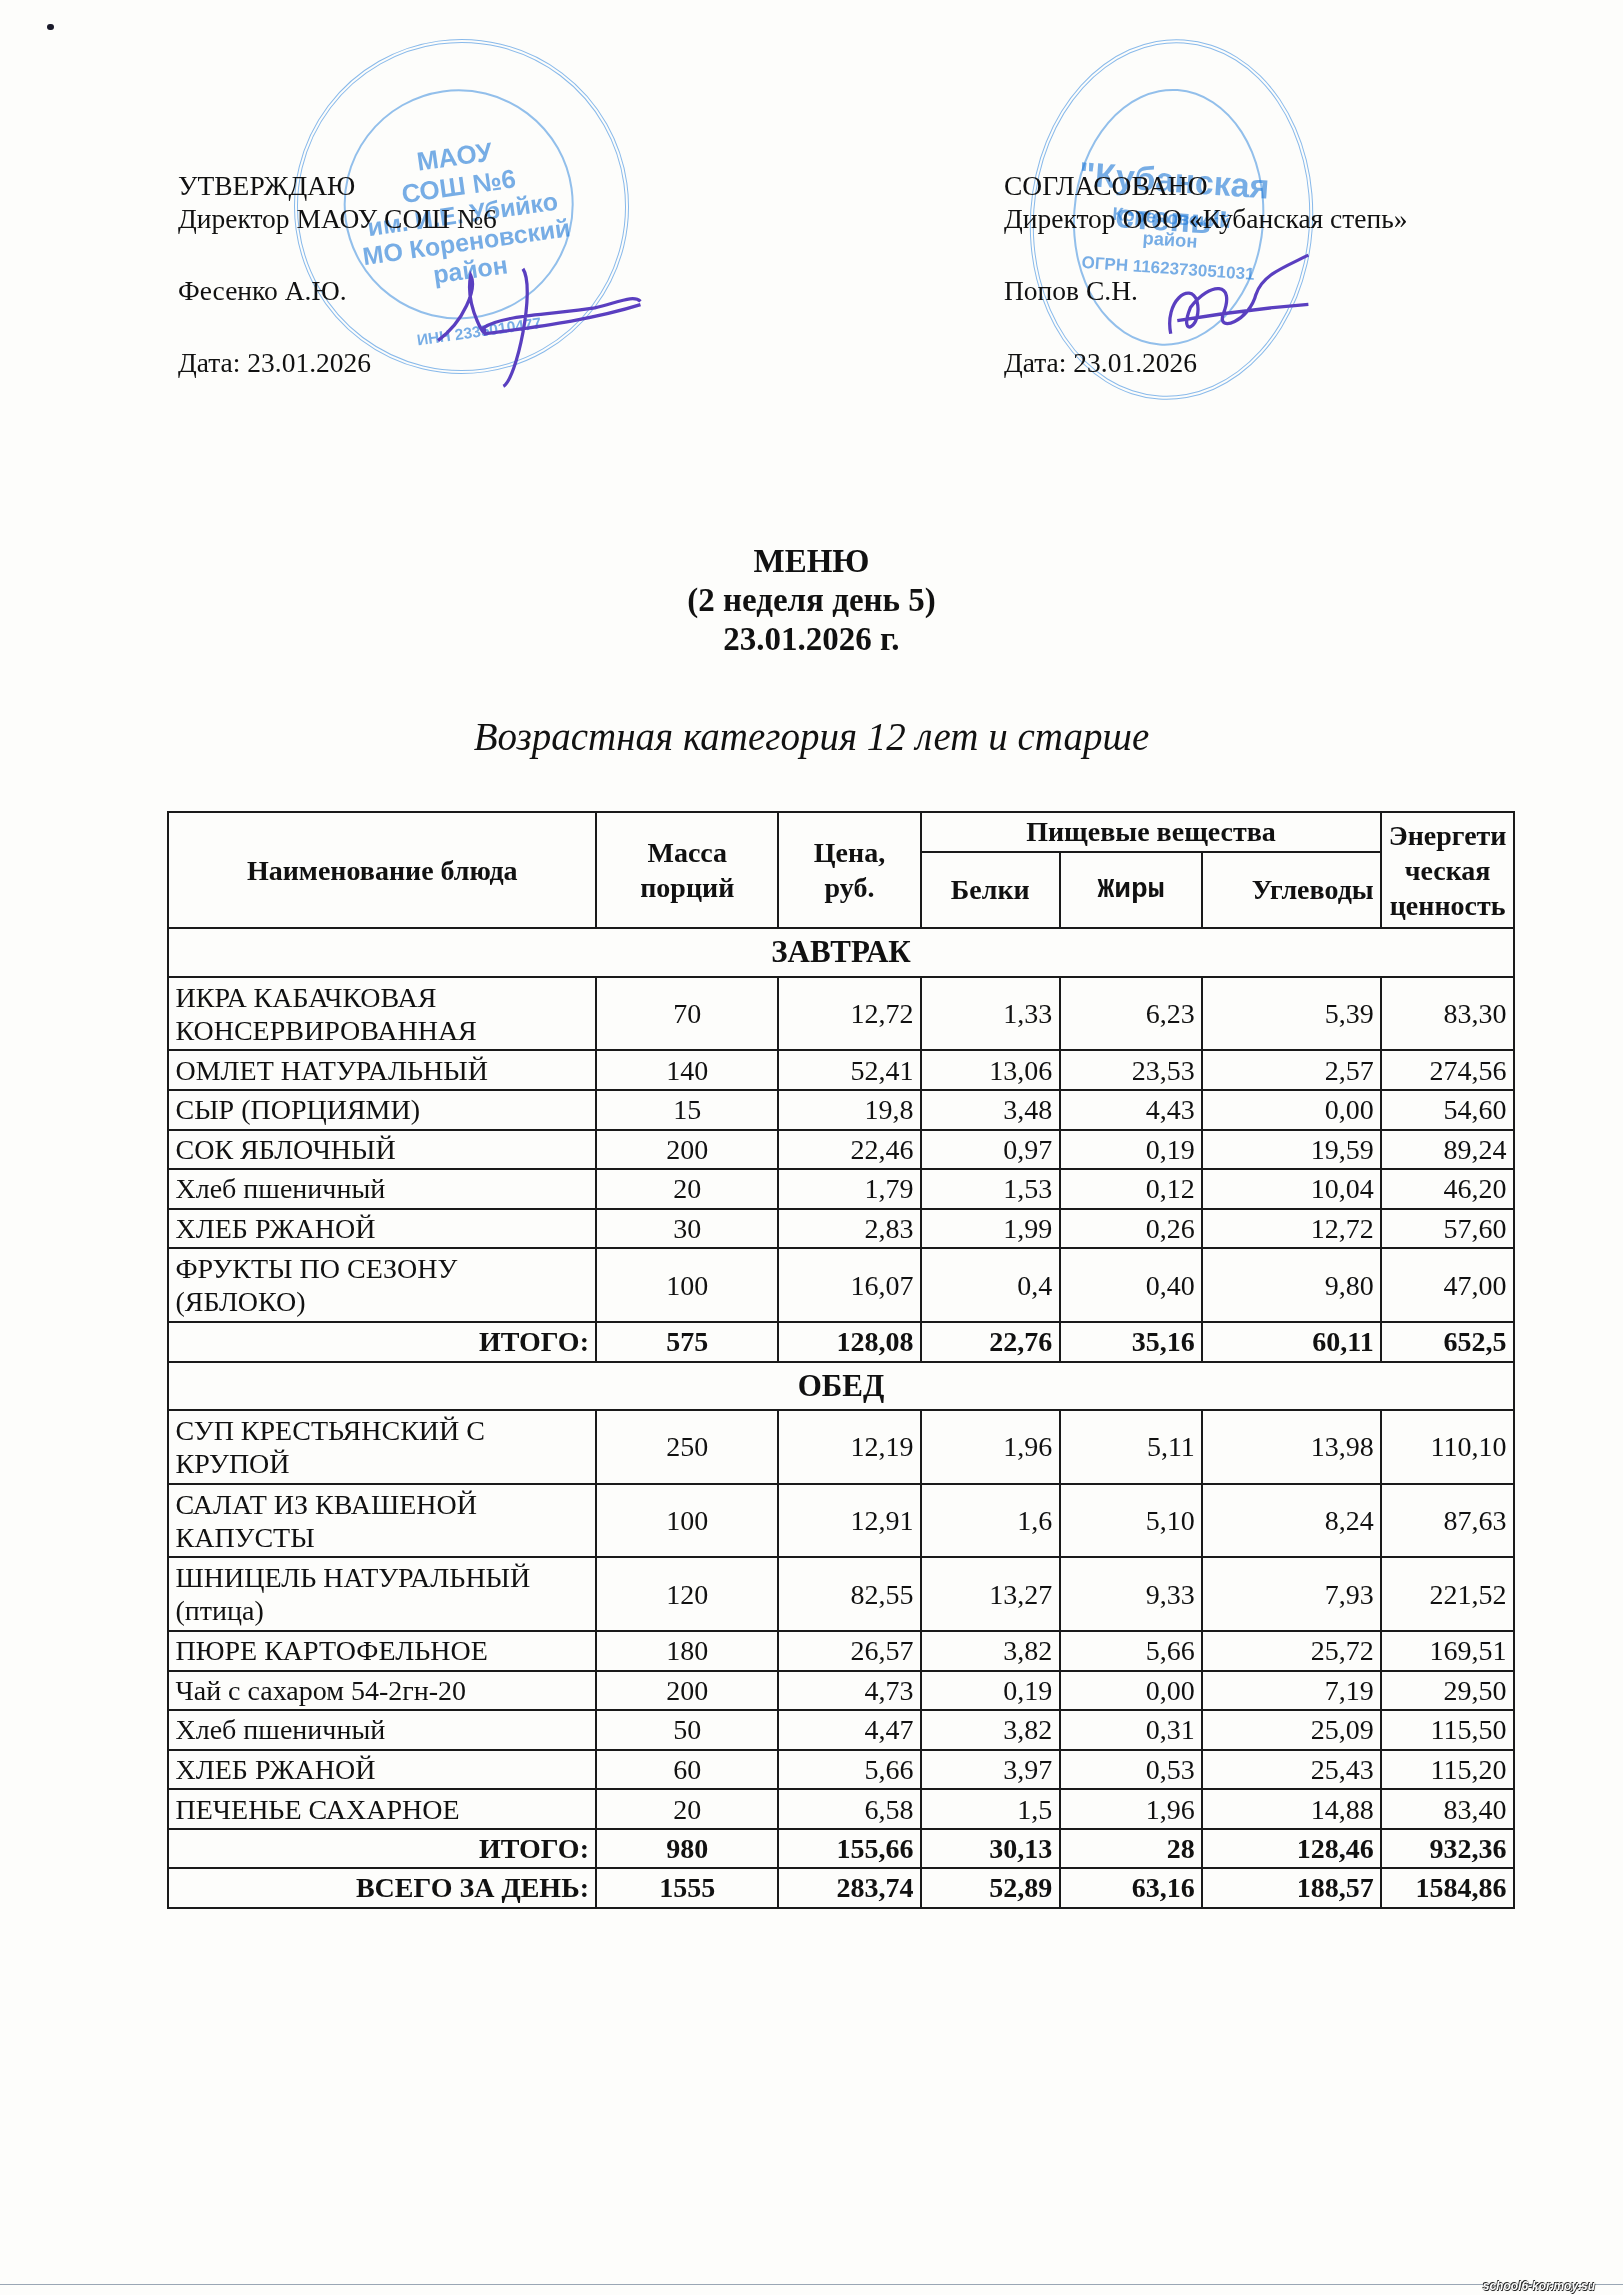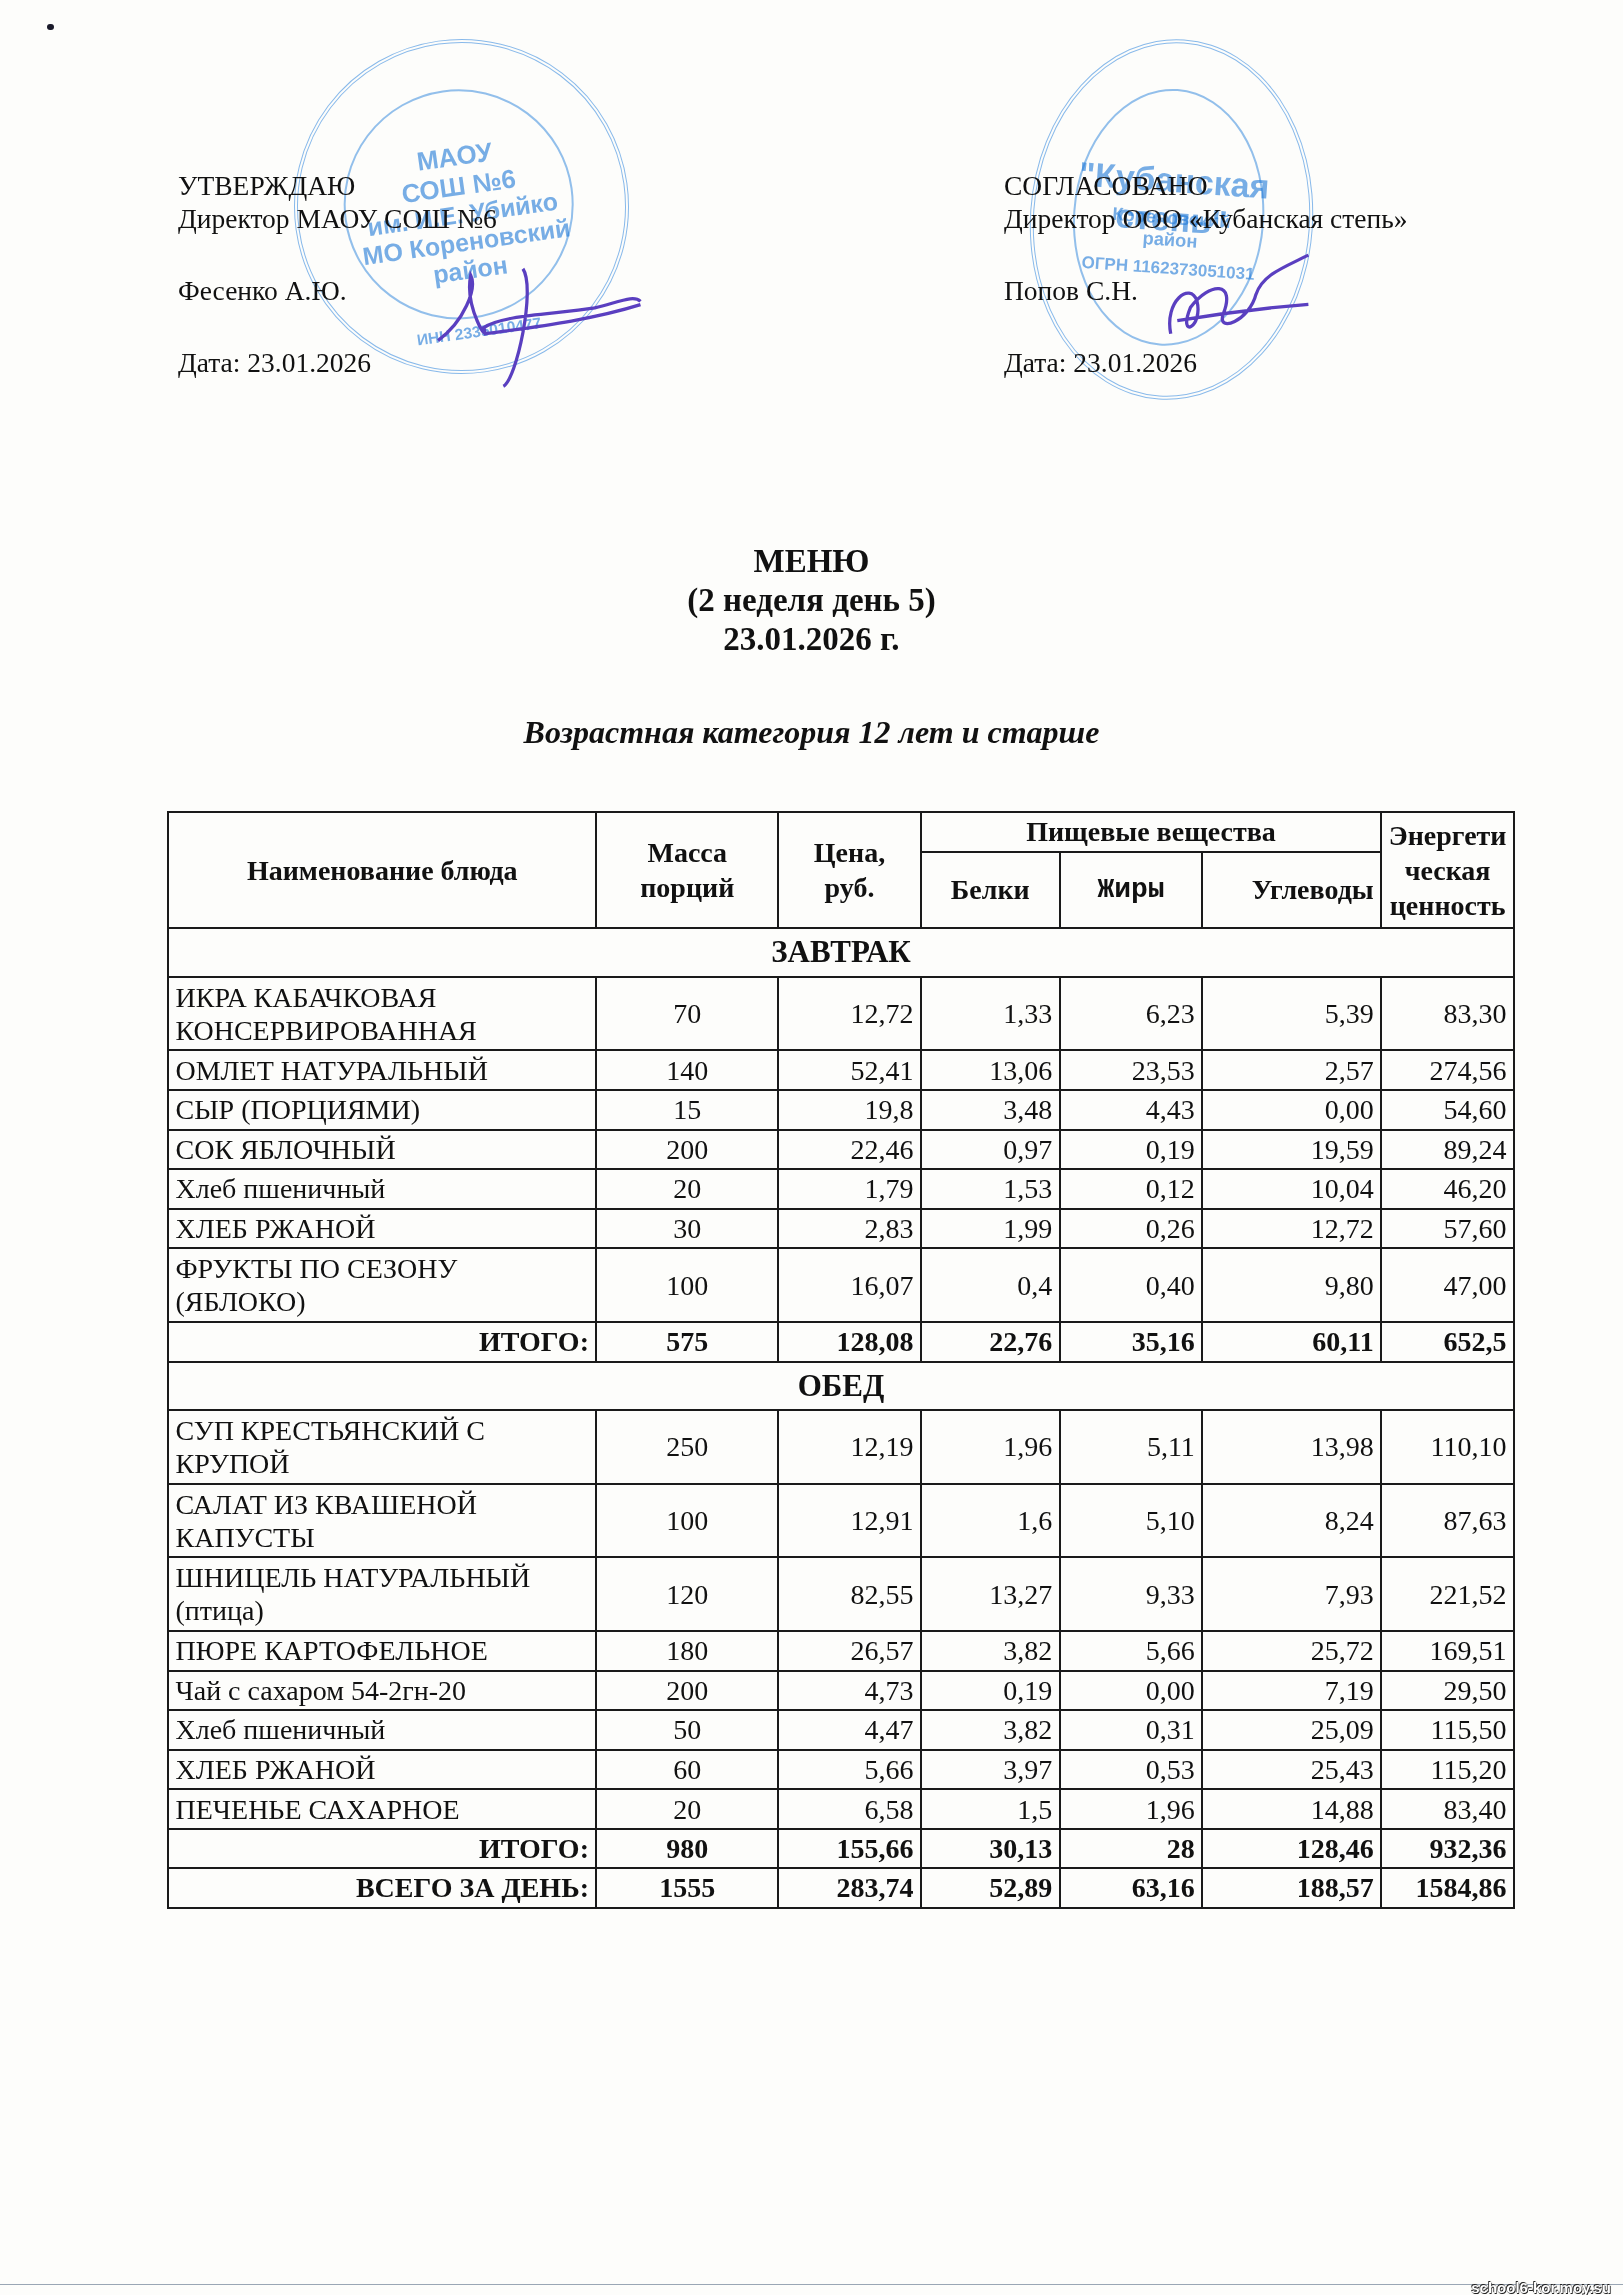--- a/index.html
+++ b/index.html
@@ -19,40 +19,40 @@
   .stamp .txt { position:absolute; left:0; right:0; text-align:center; color:rgba(30,120,215,0.6);
     font-family:"Liberation Sans","DejaVu Sans",sans-serif; font-weight:bold; }
   #stamp-left { left:294px; top:39px; width:327px; height:327px; transform:rotate(-8deg); }
   #stamp-left .inner { left:46px; top:46px; width:226px; height:226px; }
   #stamp-right { left:1030px; top:39px; width:275px; height:353px; transform:rotate(4deg); }
   #stamp-right .inner { left:39px; top:46px; width:187px; height:253px; }
   .sig { position:absolute; }
 
   .title { position:absolute; left:0; width:1623px; text-align:center; font-weight:bold; font-size:33px; line-height:39px; }
   #title-block { top:542px; }
-  #age-cat { position:absolute; top:714px; left:0; width:1623px; text-align:center; font-style:italic; font-weight:bold; font-size:32px; }
+  #age-cat { position:absolute; top:714px; left:0; width:1623px; text-align:center; font-style:italic; font-weight:normal; font-size:39px; }
 
   table.menu { position:absolute; left:167px; top:811px; width:1348px; border-collapse:collapse; font-size:28px; }
   table.menu td, table.menu th { border:2px solid #1a1a1a; padding:1.3px 6.5px; }
   table.menu th { font-weight:bold; text-align:center; line-height:35px; }
   .c-name { width:414px; text-align:left; }
   .c-mass { width:167px; text-align:center; }
   .c-price { width:128px; text-align:right; }
   .c-prot { width:124px; text-align:right; }
   .c-fat { width:128px; text-align:right; }
   .c-carb { width:164px; text-align:right; }
   .c-energy { text-align:right;margin-top:12px; }
   tr.section td { text-align:center; font-weight:bold; font-size:31px; height:44px;margin-left:40px; }
   tr.item td { line-height:33px; height:35px; }
   tr.item.tall td { height:69px; }
   tr.total td { font-weight:bold; height:35px; }
   tr.total td.c-name { text-align:right; }
 
-  .watermark { position:absolute; right:12px; top:2279px; font-family:"Liberation Sans","DejaVu Sans",sans-serif;
-    font-weight:bold; font-size:15px; color:#fff; text-shadow:0 0 1.3px #222, 0.7px 0.7px 0 #222, -0.7px -0.7px 0 #222; }
+  .watermark { position:absolute; right:28px; top:2279px; font-family:"Liberation Sans","DejaVu Sans",sans-serif;
+    font-weight:bold; font-size:12px; color:#fff; text-shadow:0 0 1.3px #222, 0.7px 0.7px 0 #222, -0.7px -0.7px 0 #222;font-style:italic; }
   .footline { position:absolute; left:0; width:1623px; top:2284px; height:1.3px; background:#9aa6b4; }
 </style>
 </head>
 <body>
 
 <div class="dot"></div>
 
 <div class="stamp" id="stamp-left">
   <div class="inner"></div>
   <div class="txt" style="top:98px;font-size:26px;">МАОУ</div>

